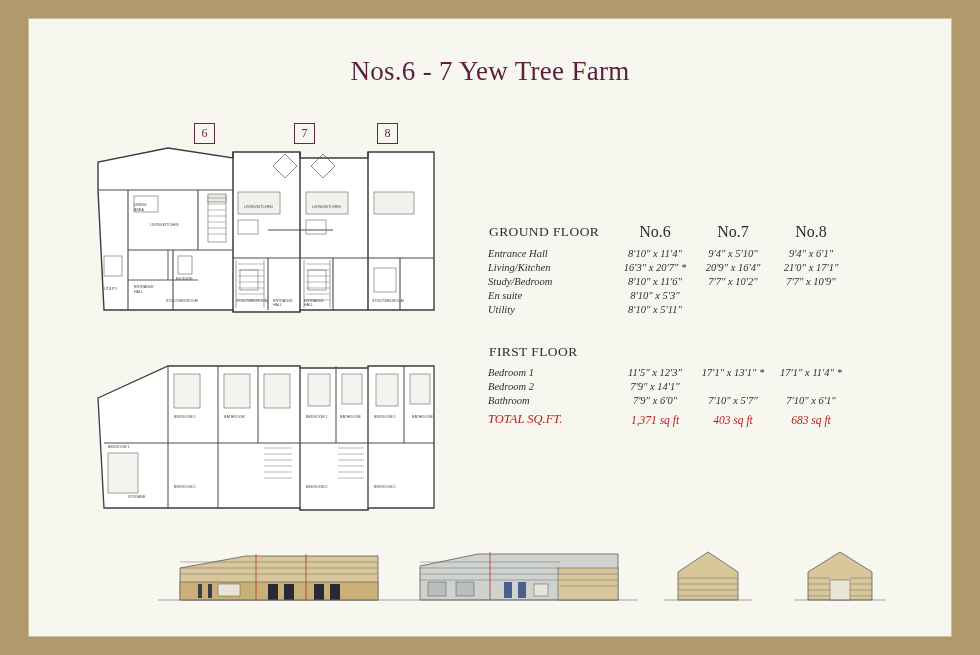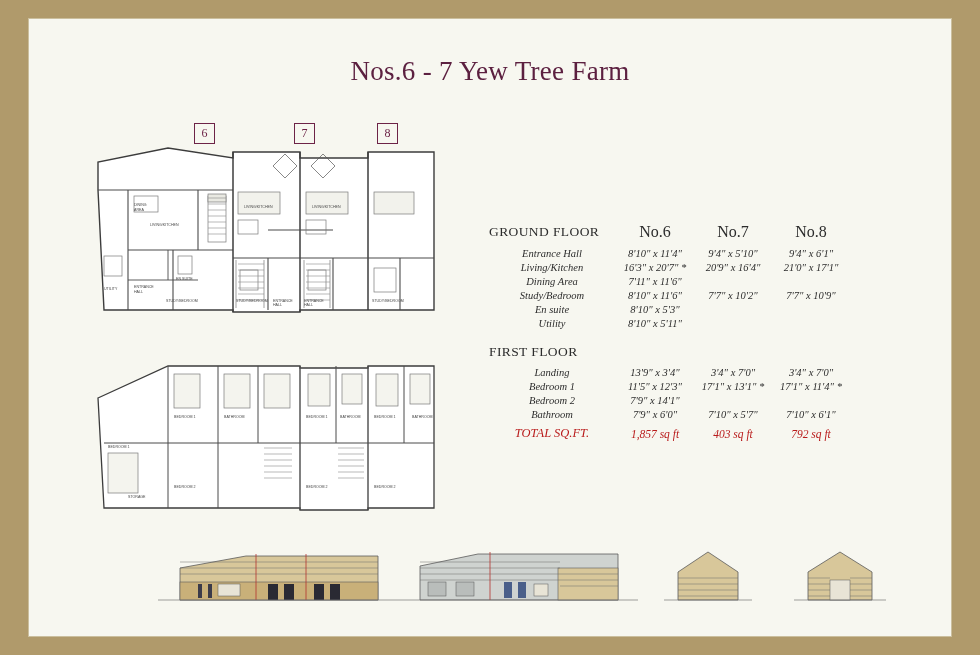--- a/index.html
+++ b/index.html
@@ -41,21 +41,20 @@
   .table{
     position:absolute;
     font-size:10.5px;
     color:#2c2c2c;
   }
   .table table{border-collapse:collapse;}
   .table td{
     padding:1.5px 0;
     font-size:10.5px;
     white-space:nowrap;
-    text-align:center;
   }
   .table td.rm{width:128px;font-style:italic;}
   .table td.v{width:78px;text-align:center;font-style:italic;}
   .table th{
     font-weight:normal;
     font-size:16px;
     padding-bottom:5px;
     text-align:center;
   }
   .table th.rmh{text-align:left;font-size:13.5px;letter-spacing:.4px;}
@@ -265,26 +264,20 @@
           <td class="v">9'4" x 5'10"</td>
           <td class="v">9'4" x 6'1"</td>
         </tr>
         <tr>
           <td class="rm">Living/Kitchen</td>
           <td class="v">16'3" x 20'7" *</td>
           <td class="v">20'9" x 16'4"</td>
           <td class="v">21'0" x 17'1"</td>
         </tr>
         <tr>
-          <td class="rm">Dining Area</td>
-          <td class="v">7'11" x 11'6"</td>
-          <td class="v"></td>
-          <td class="v"></td>
-        </tr>
-        <tr>
           <td class="rm">Study/Bedroom</td>
           <td class="v">8'10" x 11'6"</td>
           <td class="v">7'7" x 10'2"</td>
           <td class="v">7'7" x 10'9"</td>
         </tr>
         <tr>
           <td class="rm">En suite</td>
           <td class="v">8'10" x 5'3"</td>
           <td class="v"></td>
           <td class="v"></td>
@@ -304,47 +297,41 @@
       <thead>
         <tr>
           <th class="rmh">FIRST FLOOR</th>
           <th></th>
             <th></th>
             <th></th>
         </tr>
       </thead>
       <tbody>
         <tr>
-          <td class="rm">Landing</td>
-          <td class="v">13'9" x 3'4"</td>
-          <td class="v">3'4" x 7'0"</td>
-          <td class="v">3'4" x 7'0"</td>
-        </tr>
-        <tr>
           <td class="rm">Bedroom 1</td>
           <td class="v">11'5" x 12'3"</td>
           <td class="v">17'1" x 13'1" *</td>
           <td class="v">17'1" x 11'4" *</td>
         </tr>
         <tr>
           <td class="rm">Bedroom 2</td>
           <td class="v">7'9" x 14'1"</td>
           <td class="v"></td>
           <td class="v"></td>
         </tr>
         <tr>
           <td class="rm">Bathroom</td>
           <td class="v">7'9" x 6'0"</td>
           <td class="v">7'10" x 5'7"</td>
           <td class="v">7'10" x 6'1"</td>
         </tr>
         <tr class="total">
           <td class="rm">TOTAL SQ.FT.</td>
-          <td class="v">1,857 sq ft</td>
+          <td class="v">1,371 sq ft</td>
           <td class="v">403 sq ft</td>
-          <td class="v">792 sq ft</td>
+          <td class="v">683 sq ft</td>
         </tr>
       </tbody>
     </table>
   </div>
 
 
 </div>
 
 </body></html>

